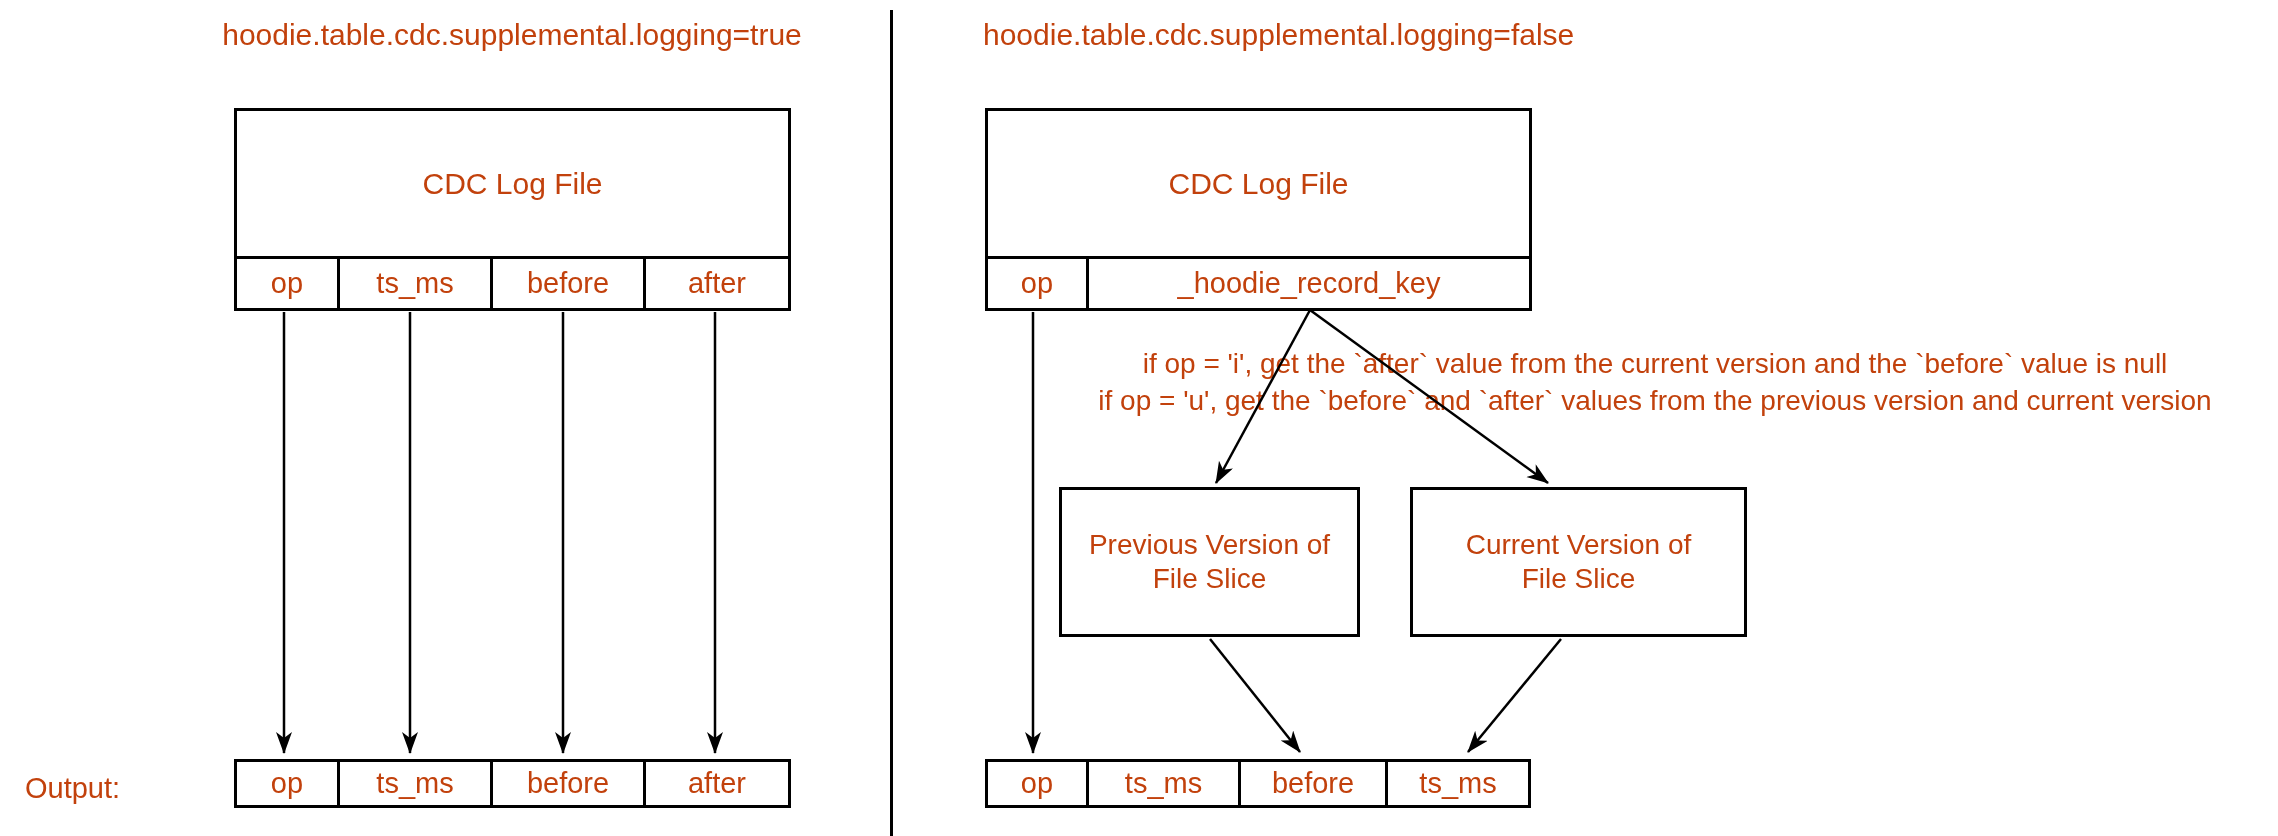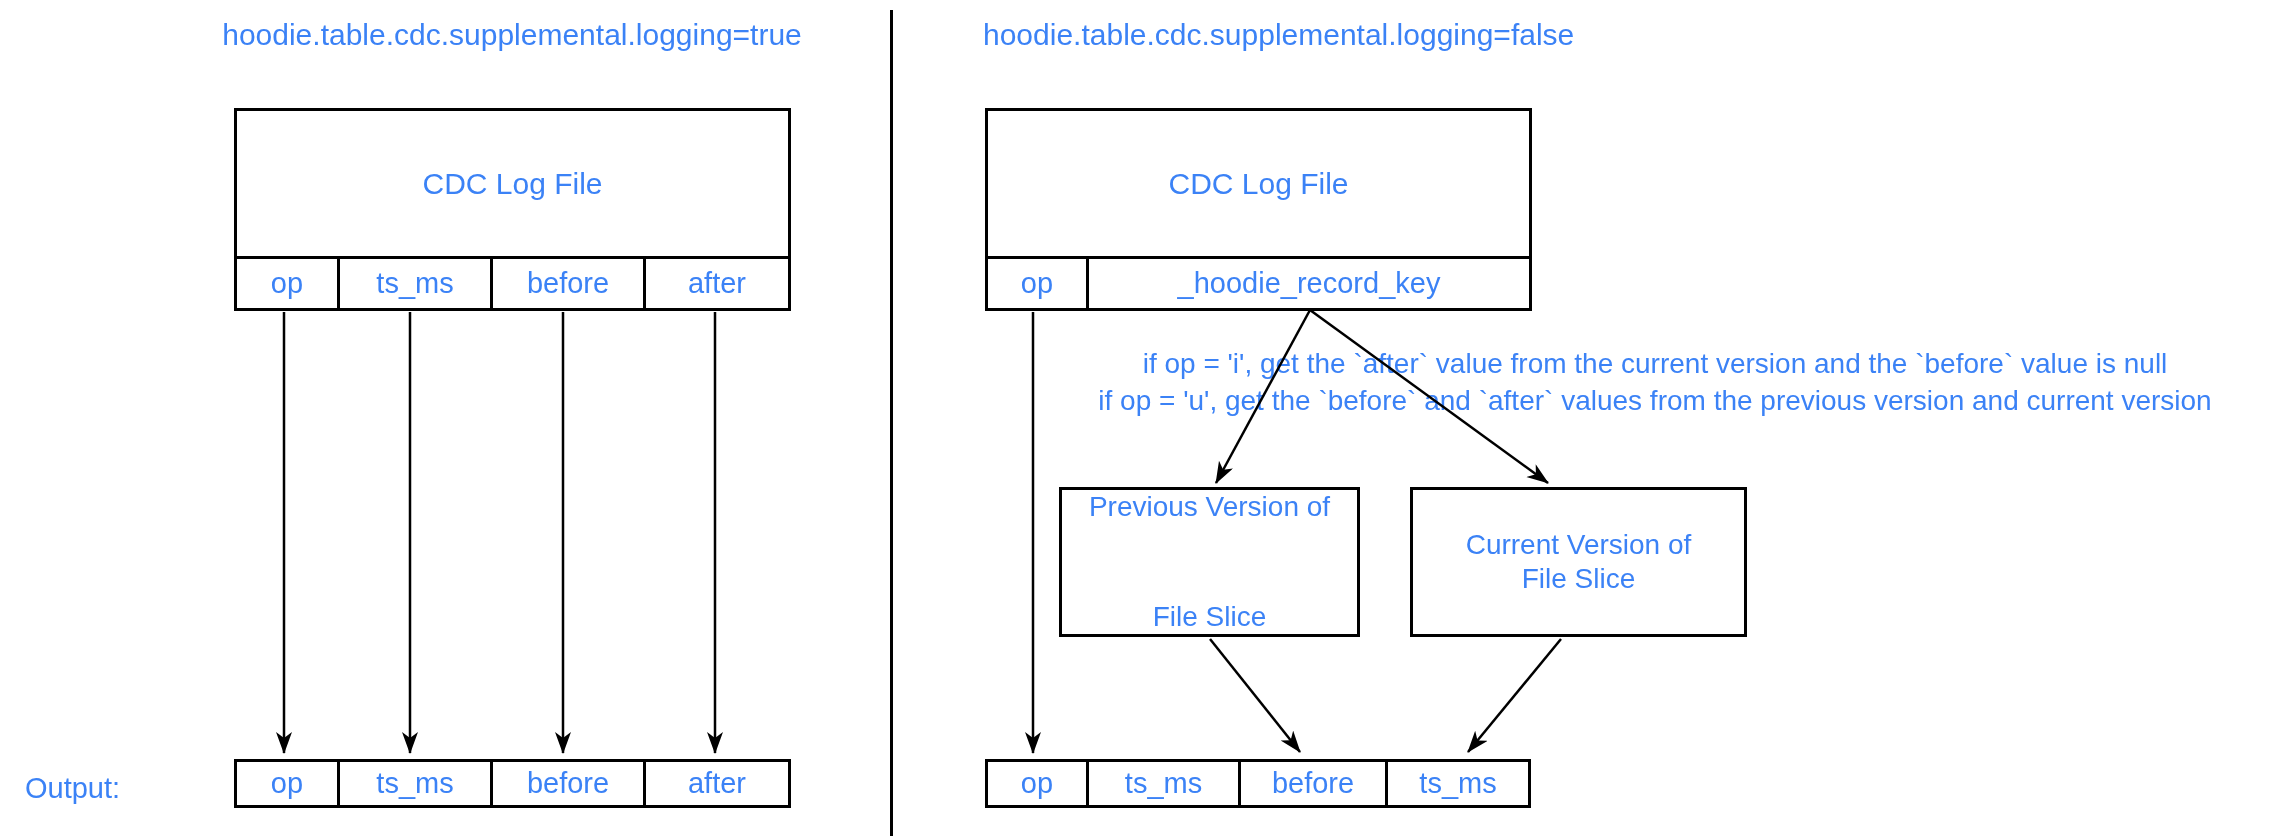--- a/index.html
+++ b/index.html
@@ -1,18 +1,18 @@
 <!DOCTYPE html>
 <html><head>
 <meta charset="utf-8">
 <style>
   html,body{margin:0;padding:0;background:#ffffff;}
   .canvas{
     position:relative;width:2278px;height:836px;background:#ffffff;
-    font-family:"Liberation Sans",sans-serif;color:#3b82f6;overflow:hidden;
+    font-family:"Liberation Sans",sans-serif;color:#c2410c;overflow:hidden;
   }
   .abs{position:absolute;}
   .title{font-size:30px;line-height:1;white-space:nowrap;}
   .panel-divider{background:#000;width:3px;}
   .cdc-box{border:3px solid #000;box-sizing:border-box;display:flex;flex-direction:column;background:#fff;}
   .cdc-header{flex:1;display:flex;align-items:center;justify-content:center;font-size:30px;}
   .box-row{display:flex;border-top:3px solid #000;height:52px;box-sizing:border-box;}
   .out-row{display:flex;border:3px solid #000;box-sizing:border-box;background:#fff;}
   .cell{display:flex;align-items:center;justify-content:center;font-size:29px;
         box-sizing:border-box;border-left:3px solid #000;white-space:nowrap;}
@@ -64,21 +64,21 @@
       <div class="cell" style="width:98px;">op</div>
       <div class="cell grow">_hoodie_record_key</div>
     </div>
   </div>
 
   <div class="abs rules" style="left:1040px;top:345px;width:1230px;">
     <div>if op = 'i', get the `after` value from the current version and the `before` value is null</div>
     <div>if op = 'u', get the `before` and `after` values from the previous version and current version</div>
   </div>
 
-  <div class="abs slice-box" style="left:1059px;top:487px;width:301px;height:150px;justify-content:space-between;">
+  <div class="abs slice-box" style="left:1059px;top:487px;width:301px;height:150px;">
     <div>Previous Version of</div>
     <div>File Slice</div>
   </div>
 
   <div class="abs slice-box" style="left:1410px;top:487px;width:337px;height:150px;">
     <div>Current Version of</div>
     <div>File Slice</div>
   </div>
 
 

